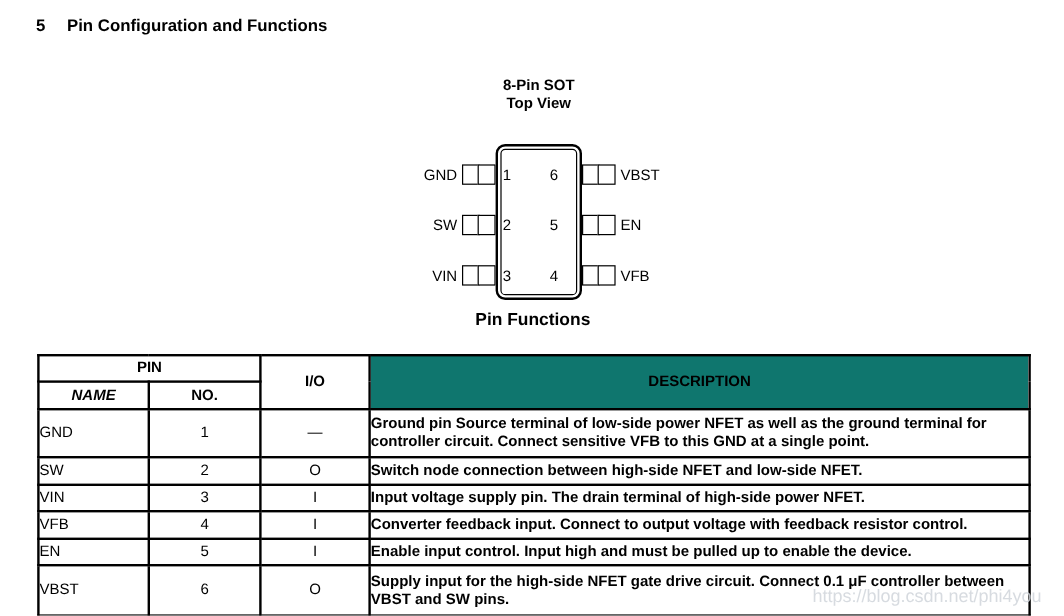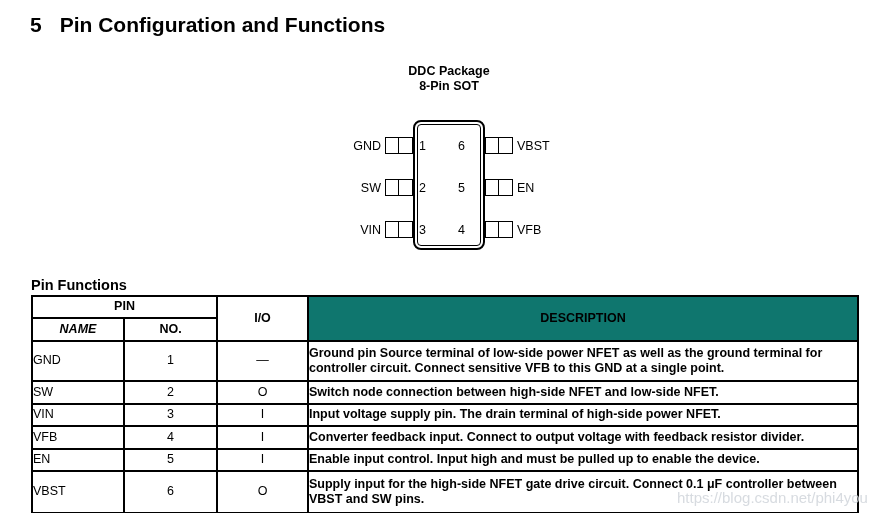--- a/index.html
+++ b/index.html
@@ -8,21 +8,21 @@
     position: relative;
     background: #ffffff;
     overflow: hidden;
     font-family: "Liberation Sans", sans-serif;
     color: #000;
   }
 
   
   .section-title {
     position: absolute; left: 30px; top: 13px;
-    font-size: 21px; font-weight: bold; white-space: nowrap;
+    font-size: 14px; font-weight: bold; white-space: nowrap;
   }
   .section-num { display: inline-block; margin-right: 18px; }
 
   
   .pkg-title {
     position: absolute; left: 330px; top: 64px; width: 238px;
     text-align: center; font-weight: bold; font-size: 12.5px; line-height: 15px;
   }
   .chip-outer {
     position: absolute; left: 413px; top: 120px; width: 72px; height: 130px;
@@ -46,22 +46,22 @@
   .lab-l { left: 300px; width: 81px; text-align: right; }
   .lab-r { left: 517px; }
   .num-l { left: 419px; }
   .num-r { left: 432px; width: 33px; text-align: right; }
   .lrow-1 { top: 138px; }
   .lrow-2 { top: 180px; }
   .lrow-3 { top: 222px; }
 
   
   .table-title {
-    position: absolute; left: 31px; top: 277px; width: 826px;
-    font-weight: bold; font-size: 14.5px;
+    position: absolute; left: 31px; top: 259px; width: 826px;
+    text-align: center; font-weight: bold; font-size: 14.5px;
   }
   table.pin-table {
     position: absolute; left: 31px; top: 295px;
     border-collapse: collapse; table-layout: fixed;
     font-size: 12.5px; line-height: 15.5px;
   }
   .pin-table th, .pin-table td {
     border: 2px solid #000; padding: 0; vertical-align: middle;
     overflow: hidden;
   }
@@ -86,22 +86,22 @@
 </style>
 </head>
 <body>
 
 <div class="section-title">
   <span class="section-num">5</span><span>Pin Configuration and Functions</span>
 </div>
 
 <div>
   <div class="pkg-title">
-    <span style="display:block">DDC Package</span>
     <span style="display:block">8-Pin SOT</span>
+    <span style="display:block">Top View</span>
   </div>
 
   <div class="chip-outer">
     <div class="chip-inner"></div>
   </div>
 
   <div class="pin-label lab-l lrow-1">GND</div>
   <div class="pin-label lab-l lrow-2">SW</div>
   <div class="pin-label lab-l lrow-3">VIN</div>
 
@@ -186,21 +186,21 @@
       <td class="c-center">I</td>
       <td class="c-desc">
           <div class="desc-inner">Input voltage supply pin. The drain terminal of high-side power NFET.</div>
         </td>
     </tr>
     <tr class="h-23">
       <td class="c-name">VFB</td>
       <td class="c-center">4</td>
       <td class="c-center">I</td>
       <td class="c-desc">
-          <div class="desc-inner">Converter feedback input. Connect to output voltage with feedback resistor divider.</div>
+          <div class="desc-inner">Converter feedback input. Connect to output voltage with feedback resistor control.</div>
         </td>
     </tr>
     <tr class="h-22">
       <td class="c-name">EN</td>
       <td class="c-center">5</td>
       <td class="c-center">I</td>
       <td class="c-desc">
           <div class="desc-inner">Enable input control. Input high and must be pulled up to enable the device.</div>
         </td>
     </tr>

